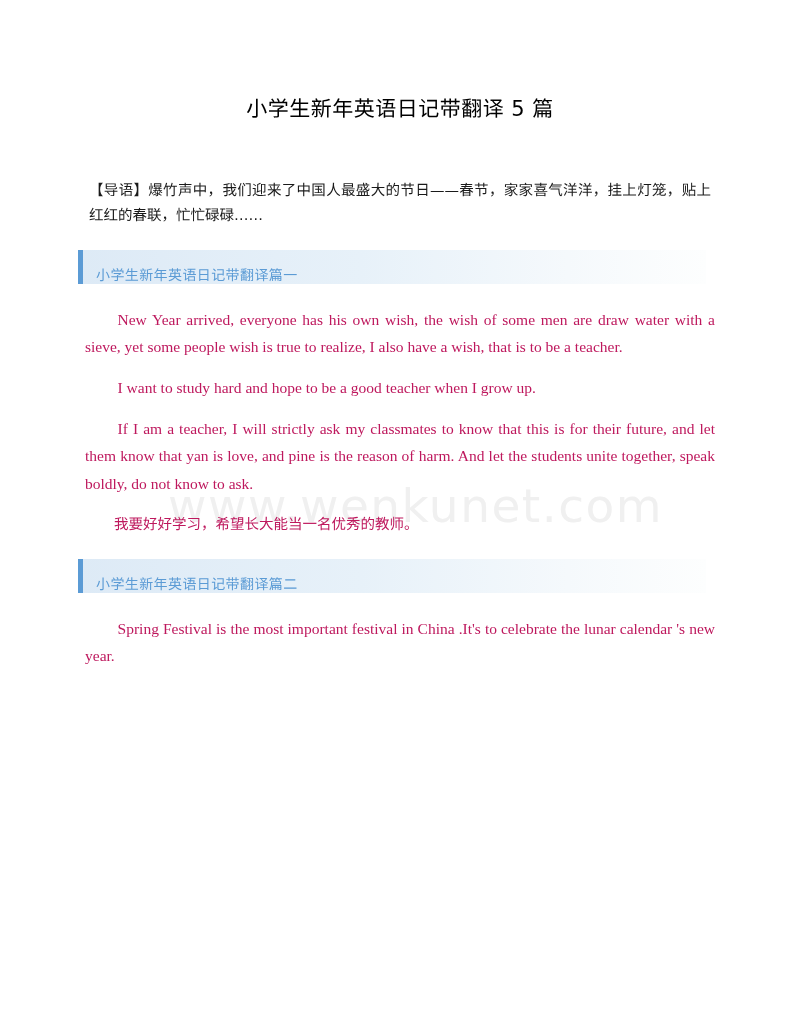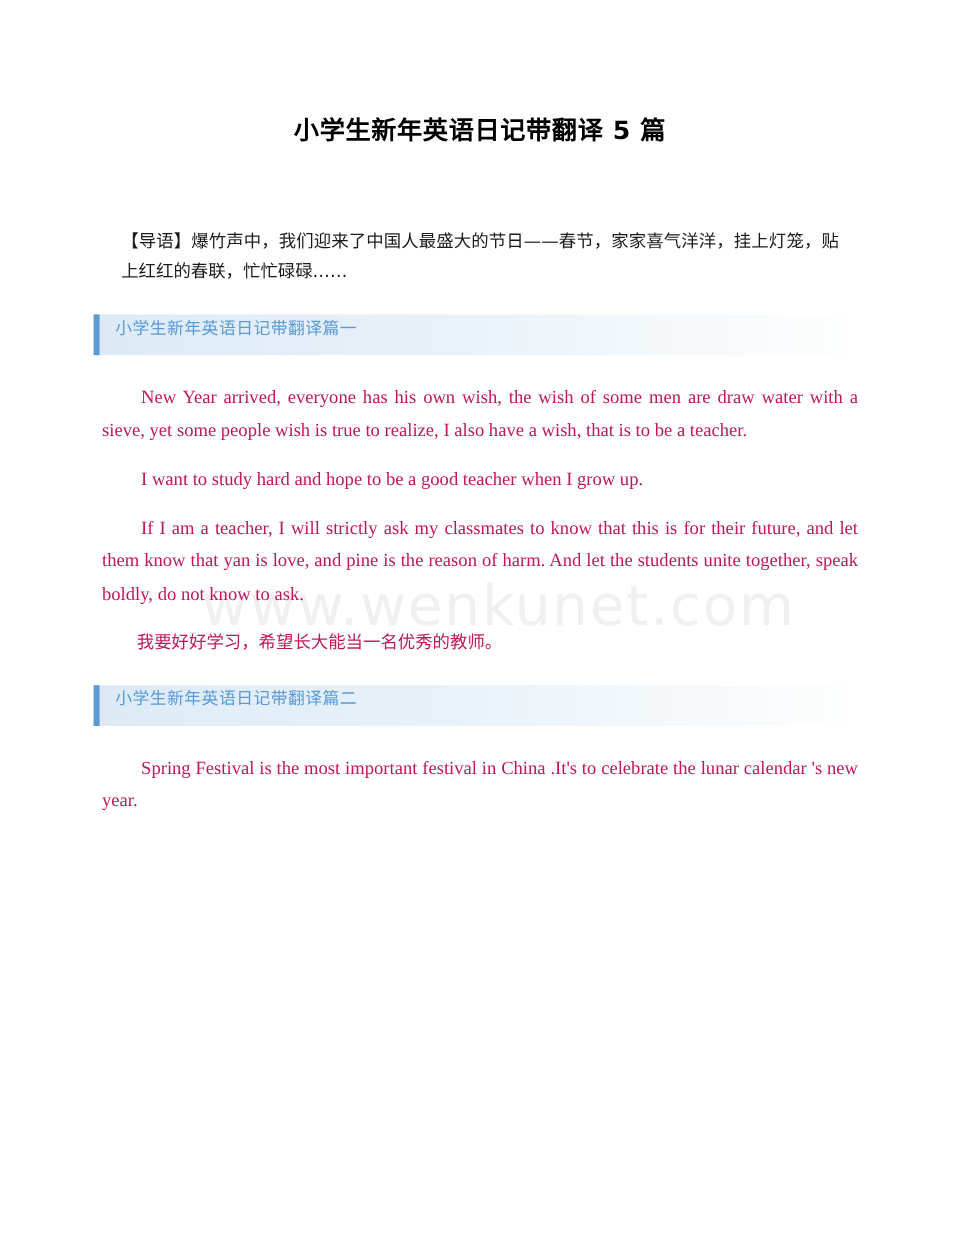--- a/index.html
+++ b/index.html
@@ -46,45 +46,45 @@
     padding: 0 85px;
   }
 
   
   .doc-title {
     margin: 0;
     padding-top: 92px;
     text-align: center;
     font-family: "DejaVu Sans", "Liberation Sans", sans-serif;
     font-size: 21px;
-    font-weight: bold;
+    font-weight: normal;
     letter-spacing: 0.5px;
     color: #000000;
   }
 
   
   .intro {
-    margin: 16px;
+    margin: 4px;
     padding-top: 52px;
     font-size: 15.5px;
     line-height: 1.72;
     text-align: justify;
     color: #1a1a1a;
   }
 
   
   .section-head {
     position: relative;
     margin-top: 22px;
     margin-bottom: 8px;
     margin-left: -7px;
     width: 628px;
     height: 34px;
     display: flex;
-    align-items: flex-start;
+    align-items: flex-end;
     background: linear-gradient(to right, #ddeaf6 0%, #e7f1f9 45%, #f5f9fc 78%, #fdfefe 100%);
   }
   .section-bar {
     position: absolute;
     left: 0;
     top: 0;
     width: 5px;
     height: 34px;
     background: #5b9bd5;
   }

